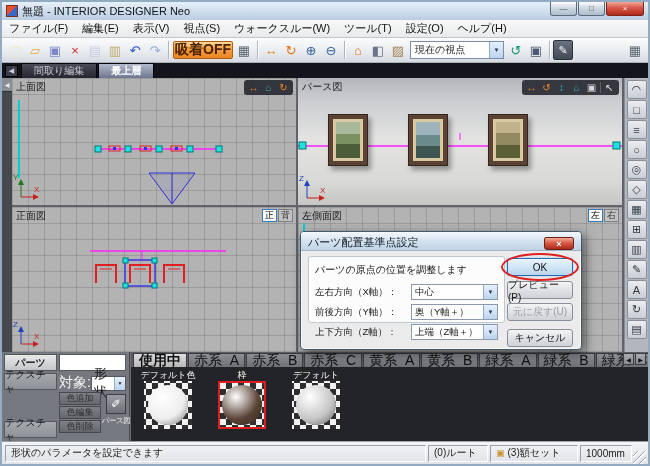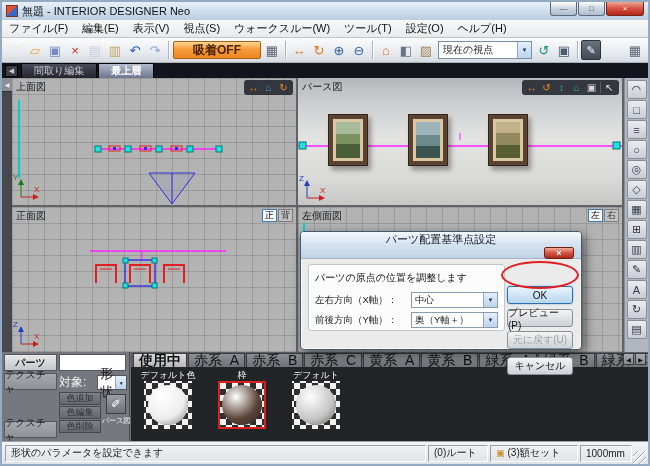--- a/index.html
+++ b/index.html
@@ -32,23 +32,23 @@
   .menu-item { padding: 2px 7px; font-size: 11px; color: #111; cursor: default; }
 
   
   .toolbar { position: absolute; top: 38px; left: 2px; right: 2px; height: 25px;
              background: linear-gradient(#fcfcfd,#e3e7ec 70%, #d6dbe1); border-bottom: 1px solid #aab0b8;
              display: flex; align-items: center; padding: 0 3px; }
   .tbtn { width: 20px; height: 20px; display: flex; align-items: center; justify-content: center;
           border: 1px solid transparent; border-radius: 2px; margin: 0; }
   .tbtn .g { font-size: 13px; line-height: 1; }
   .tsep { width: 1px; height: 18px; background: #aeb4bc; margin: 0 3px; box-shadow: 1px 0 0 #fff; }
-  .snap-btn { height: 18px; padding: 0 19px; display: flex; align-items: center;
+  .snap-btn { height: 18px; padding: 0 1px; display: flex; align-items: center;
               background: linear-gradient(#ffd898,#f79c3a 45%, #ec8526); border: 1px solid #a86014;
-              border-radius: 2px; font-size: 12px; font-weight: bold; color: #4a2400; margin: 0 1px; }
+              border-radius: 2px; font-size: 14px; font-weight: bold; color: #4a2400; margin: 0 1px; }
   .vp-select { width: 94px; height: 18px; background: #fff; border: 1px solid #7a8ea6;
                display: flex; align-items: center; margin: 0 2px; }
   .vp-select .val { flex: 1; padding: 0 4px; font-size: 10px; white-space: nowrap; overflow: hidden; }
   .vp-select .arrow, .mini-select .arrow {
                width: 14px; height: 100%; display: flex; align-items: center; justify-content: center;
                font-size: 6px; color: #24384e; background: linear-gradient(#e4f0fc,#bcd4ee);
                border-left: 1px solid #93a9c0; }
   .tbtn.dark { background: linear-gradient(#6a7280,#434a56); border: 1px solid #2c323c; }
   .tbtn.dark .g { color: #f2f2f2; font-size: 11px; }
 
@@ -107,61 +107,61 @@
                  display: flex; flex-direction: column; align-items: center; padding: 2px 0; gap: 1px;
                  border-left: 1px solid #888c94; }
   .rtool { width: 20px; height: 19px; display: flex; align-items: center; justify-content: center;
            font-size: 11px; color: #333a44; background: linear-gradient(#ecedf0,#c9cdd4);
            border: 1px solid #8a8e96; border-radius: 2px; }
 
   
   .dialog { position: absolute; left: 300px; top: 231px; width: 282px; height: 119px; z-index: 20;
             background: #ebebeb; border: 1px solid #43596e; border-radius: 4px;
             box-shadow: 3px 4px 12px rgba(0,0,0,.55), inset 0 0 0 1px rgba(255,255,255,.65); }
-  .dlg-title { height: 27px; display: flex; align-items: center; padding: 0 7px;
+  .dlg-title { height: 19px; display: flex; align-items: flex-end; padding: 0 7px;
                background: linear-gradient(#f4f9fd,#d6e4f1 45%, #bfd3e5); border-radius: 3px 3px 0 0;
-               border-bottom: 1px solid #9fb4c8; font-size: 11px; color: #0e1620; flex-direction: column; }
+               border-bottom: 1px solid #9fb4c8; font-size: 11px; color: #0e1620; }
   .dlg-close { margin-left: auto; width: 30px; height: 13px; display: flex; align-items: center;
                justify-content: center; font-size: 9px; font-weight: bold; color: #fff;
                background: linear-gradient(#f2ae9c,#da5a48 45%, #a82a18); border: 1px solid #6e2012;
                border-radius: 2px 2px 3px 3px; }
   .dlg-body { position: relative; height: 98px; }
   .dlg-group { position: absolute; left: 7px; top: 5px; width: 197px; height: 67px;
                background: #fcfcfc; border: 1px solid #bfc7cf; border-radius: 3px; padding: 6px 6px; }
   .dlg-msg { font-size: 10px; margin-bottom: 7px; color: #101010; }
   .dlg-row { display: flex; align-items: center; margin-bottom: 4px; }
   .dlg-row .lbl { width: 96px; font-size: 9.5px; white-space: nowrap; }
   .mini-select { flex: 1; height: 16px; background: #fff; border: 1px solid #8a9ab0;
                  display: flex; align-items: center; }
   .mini-select .val { flex: 1; padding: 0 3px; font-size: 9.5px; white-space: nowrap; overflow: hidden; }
   .dlg-btn { position: absolute; right: 8px; width: 66px; height: 18px; display: flex;
              align-items: center; justify-content: center; font-size: 10px;
              background: linear-gradient(#f4f4f4,#dcdee2 60%, #cfd2d7); border: 1px solid #8a9099;
-             border-radius: 3px; color: #111; margin-top: 20px; }
+             border-radius: 3px; color: #111; }
   .dlg-btn.ok { top: 7px; border-color: #2d6fae; background: linear-gradient(#eaf4fd,#cbe2f5 60%, #b9d6ee);
                 box-shadow: 0 0 2px #7ab0e0; }
   .dlg-btn.preview { top: 30px; }
   .dlg-btn.revert { top: 52px; color: #9aa0a6; }
   .dlg-btn.cancel { top: 78px; }
   .ok-ellipse { position: absolute; right: 2px; top: 2px; width: 78px; height: 28px;
                 border: 2px solid #e02020; border-radius: 50%; pointer-events: none; z-index: 5; }
 
   
   .bottom { position: absolute; top: 352px; left: 2px; right: 2px; height: 89px; background: #6a6d73; }
   .bp-left { position: absolute; left: 0; top: 0; width: 128px; height: 100%;
              background: #75787e; border-right: 1px solid #4a4c50; padding: 12px; }
   .side-tab { position: absolute; left: 2px; width: 53px; height: 17px; display: flex; align-items: center;
               justify-content: center; font-size: 10px; background: linear-gradient(#a6a9ae,#8e9196);
               border: 1px solid #55585c; color: #17191c; }
   .side-tab.active { background: linear-gradient(#e9e9ea,#c4c5c8); font-weight: bold; }
   .st-0 { top: 2px; } .st-1 { top: 21px; } .st-2 { top: 69px; }
   .name-input { position: absolute; left: 57px; top: 2px; width: 67px; height: 17px; background: #fff;
                 border: 1px solid #55585c; font-size: 10px; padding: 0 3px; }
   .target-row { position: absolute; left: 57px; top: 22px; width: 67px; display: flex; align-items: center; }
-  .target-lbl { font-size: 12px; color: #f2f2f2; margin-right: 11px; white-space: nowrap; }
+  .target-lbl { font-size: 14px; color: #f2f2f2; margin-right: 0; white-space: nowrap; }
   .target-select { flex: 1; height: 15px; background: #fff; border: 1px solid #55585c;
                    display: flex; align-items: center; }
   .target-select .val { flex: 1; font-size: 13px; padding: 0 2px; }
   .target-select .arrow { width: 11px; height: 100%; display: flex; align-items: center; justify-content: center;
                    font-size: 5px; background: linear-gradient(#e4f0fc,#bcd4ee); border-left: 1px solid #93a9c0; }
   .color-btn { position: absolute; left: 57px; width: 42px; height: 13px; display: flex; align-items: center;
                justify-content: center; font-size: 9px; color: #2c2e31;
                background: linear-gradient(#7e8187,#64676c); border: 1px solid #46484c; }
   .cb-0 { top: 40px; } .cb-1 { top: 54px; } .cb-2 { top: 68px; }
   .eyedrop { position: absolute; left: 101px; top: 42px; width: 26px; height: 42px;
@@ -479,20 +479,27 @@
             <span class="arrow">▼</span>
           </div>
         </div>
         <div class="dlg-row">
           <span class="lbl">前後方向（Y軸）：</span>
           <div class="mini-select">
             <span class="val">奥（Y軸＋）</span>
             <span class="arrow">▼</span>
           </div>
         </div>
+        <div class="dlg-row">
+          <span class="lbl">上下方向（Z軸）：</span>
+          <div class="mini-select">
+            <span class="val">上端（Z軸＋）</span>
+            <span class="arrow">▼</span>
+          </div>
+        </div>
       </div>
       <div class="dlg-btn ok">OK</div>
       <div class="ok-ellipse"></div>
       <div class="dlg-btn preview">プレビュー(P)</div>
       <div class="dlg-btn revert">元に戻す(U)</div>
       <div class="dlg-btn cancel">キャンセル</div>
     </div>
   </div>
 
   <div class="bottom">

